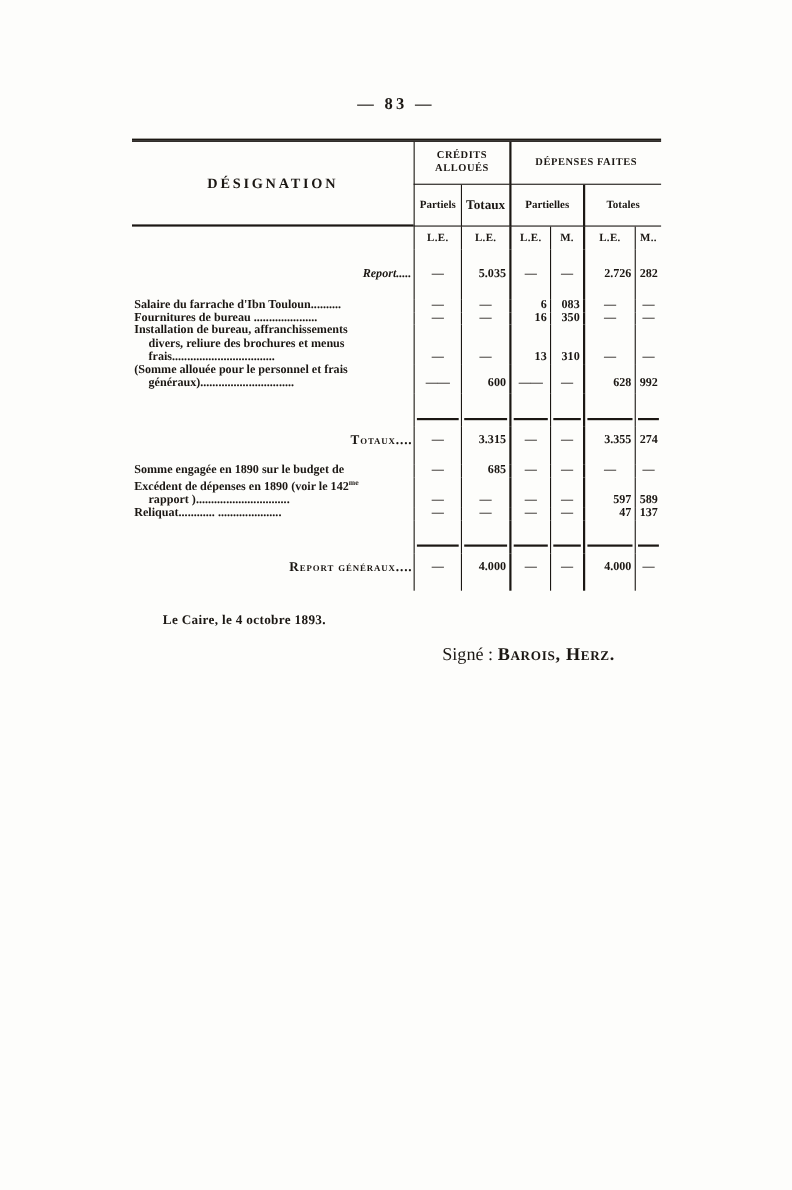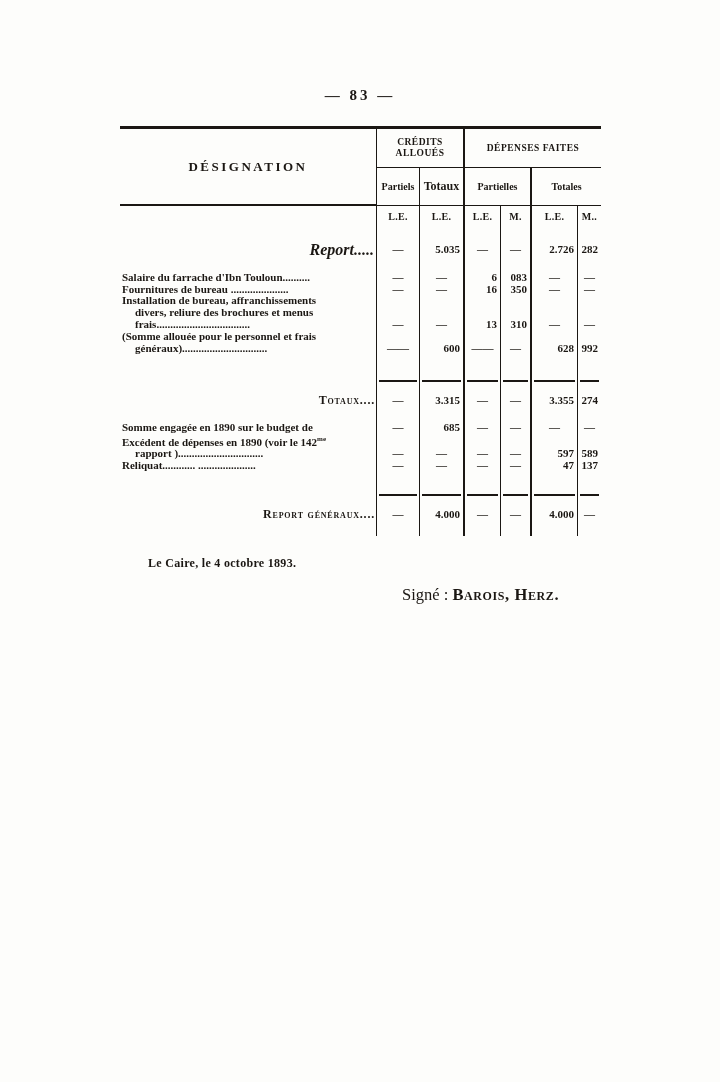--- a/index.html
+++ b/index.html
@@ -39,21 +39,21 @@
   .h-u6 { grid-area: 3 / 7 / 4 / 8; border-left: 1px solid var(--ink); }
 
   
   .row { display: grid; grid-template-columns: 256px 43px 44px 37px 30px 47px 24px; }
   .cell { min-height: 1px; }
   .c2, .c3, .c5, .c7 { border-left: 1px solid var(--ink); }
   .c4, .c6 { border-left: 2px solid var(--ink); }
   .lbl { font-size: 11px; line-height: 11.8px; font-weight: 700; padding-left: 2px; padding-right: 1px; overflow: hidden; white-space: nowrap; }
   .lbl .line.cont { padding-left: 13px; }
   .lbl sup { font-size: 7px; vertical-align: super; }
-  .report-lbl { font-style: italic; text-align: right; font-size: 16px; }
+  .report-lbl { font-style: italic; text-align: right; font-size: 11px; }
   .report-lbl .line { padding-right: 1px; }
   .total-lbl { text-align: right; font-variant: small-caps; font-size: 12px; letter-spacing: 0.8px; }
   .val { display: flex; align-items: flex-end; justify-content: flex-end; padding-right: 3px; font-size: 11px; line-height: 11.8px; font-weight: 700; }
   .val.dash { justify-content: center; padding-right: 0; }
 
   [data-row="report"] > .cell { padding-top: 17px; padding-bottom: 16px; }
   [data-row="somme-allouee"] > .cell { padding-bottom: 4px; }
   [data-row="totaux"] > .cell, [data-row="totaux-generaux"] > .cell { padding-top: 7px; padding-bottom: 15px; }
   .row.sumline > .cell { height: 30px; }
   .sl { display: block; margin: 22px 2px 0 2px; border-top: 2px solid var(--ink); }

